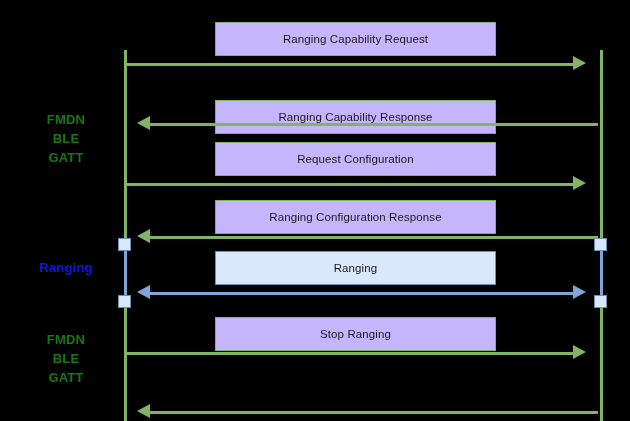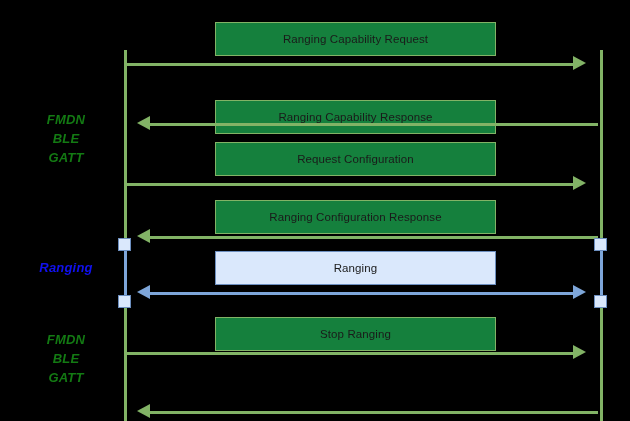--- a/index.html
+++ b/index.html
@@ -42,21 +42,21 @@
     height: 34px;
     box-sizing: border-box;
     display: flex;
     align-items: center;
     justify-content: center;
     font-size: 11.5px;
     color: #1a1a1a;
     letter-spacing: 0.1px;
   }
   .msg-box.green {
-    background: #15803d;
+    background: #c4b5fd;
     border: 1.5px solid #82b366;
   }
   .msg-box.blue {
     background: #dae8fc;
     border: 1.5px solid #6c8ebf;
   }
   .arrow-line {
     position: absolute;
     height: 3px;
   }
@@ -94,21 +94,21 @@
     left: 22px;
     width: 88px;
     text-align: center;
     font-size: 13px;
     font-weight: bold;
     line-height: 19px;
     letter-spacing: 0.2px;
   }
   .side-label.green { color: #137a13; }
   .side-label.blue  { color: #1111ee; }
-  .side-label span { display: block; font-style: italic; }
+  .side-label span { display: block; }
 </style>
 </head>
 <body>
 
 <div id="diagram">
 
   <div class="lifeline" style="left:124px; top:50px; height:194px;"></div>
   <div class="lifeline-blue" style="left:124px; top:244px; height:57px;"></div>
   <div class="lifeline" style="left:124px; top:301px; height:120px;"></div>
 

